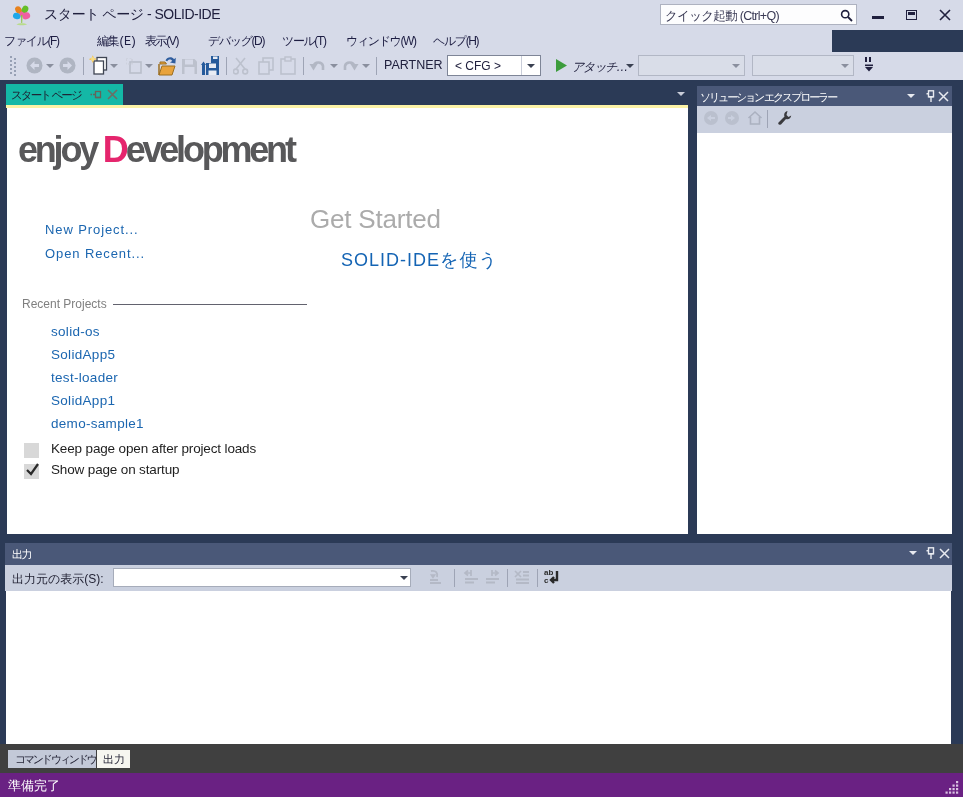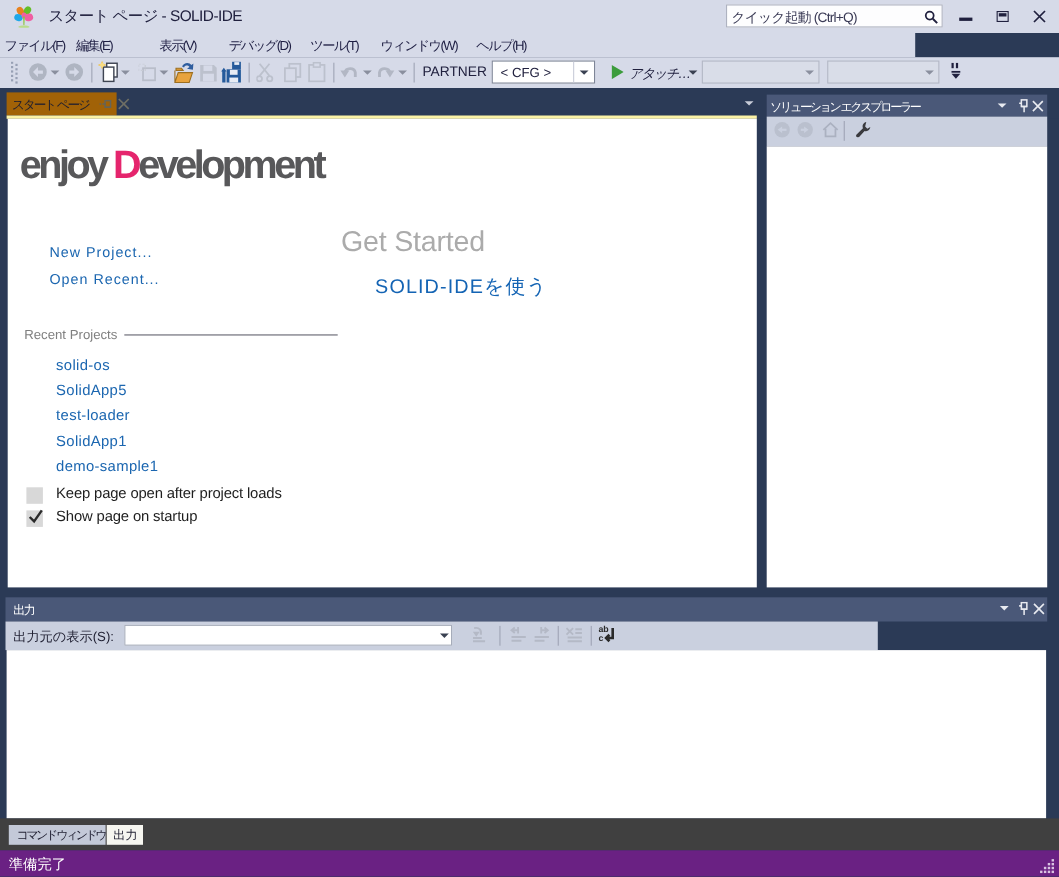--- a/index.html
+++ b/index.html
@@ -7,29 +7,29 @@
 body { font-family:"Liberation Sans", sans-serif; position:relative; background:#2B3A56; }
 .abs { position:absolute; }
 #titlebar { left:0; top:0; width:963px; height:30px; background:#D6DAE8; }
 #menubar { left:0; top:30px; width:832px; height:22px; background:#D6DAE8; font-size:12px; color:#1E1E43; letter-spacing:-1.4px; }
 #toolbar { left:0; top:52px; width:963px; height:28px; background:#D6DAE8; }
 .menuitem { position:absolute; top:3px; }
 #title-text { left:44px; top:6px; font-size:14px; color:#20203E; letter-spacing:-0.5px;}
 #quickbox { left:660px; top:4px; width:197px; height:21px; background:#FDFDFE; border:1px solid #AEB2C0; }
 #quickbox span { position:absolute; left:4px; top:3px; font-size:12.5px; color:#3A3A55; letter-spacing:-0.7px; }
 #tabstrip { left:0; top:80px; width:963px; height:28px; background:#2B3A56; }
-#doctab { left:6px; top:4px; width:100px; height:21px; background:#a16207; }
+#doctab { left:6px; top:4px; width:117px; height:21px; background:#14b8a6; }
 #tabunder { left:6px; top:25px; width:682px; height:3px; background:#FBF2A6; }
 #doctab span { position:absolute; left:5px; top:4px; font-size:11.5px; color:#1E1E30; letter-spacing:-1.9px; }
 #doc { left:7px; top:108px; width:681px; height:426px; background:#FFFFFF; }
 #se-head { left:697px; top:86px; width:255px; height:20px; background:#4A5878; color:#FFFFFF; }
 #se-tool { left:697px; top:106px; width:255px; height:27px; background:#CAD0DF; }
 #se-body { left:697px; top:133px; width:255px; height:401px; background:#FFFFFF; }
 #out-head { left:5px; top:543px; width:947px; height:22px; background:#4A5878; color:#FFFFFF; }
-#out-tool { left:5px; top:565px; width:793px; height:26px; background:#CAD0DF; }
+#out-tool { left:5px; top:565px; width:947px; height:26px; background:#CAD0DF; }
 #out-body { left:6px; top:591px; width:945px; height:153px; background:#FFFFFF; }
 #btabs { left:0; top:744px; width:963px; height:29px; background:#404040; }
 #btab1 { left:8px; top:6px; width:88px; height:18px; background:#C3C9D8; color:#1E1E30; font-size:11px; }
 #btab2 { left:97px; top:6px; width:33px; height:18px; background:#F6F6F0; color:#1E1E30; font-size:11px; }
 #status { left:0; top:773px; width:963px; height:24px; background:#6A2183; color:#FFFFFF; font-size:12px; }
 #logo { left:11px; top:21px; font-size:36px; font-weight:bold; color:#58585A; letter-spacing:-3.2px; }
 #logo b { color:#E5256D; }
 .link { color:#1B66B0; font-size:13px; letter-spacing:0.9px; }
 .rlink { color:#1B66B0; font-size:13.5px; letter-spacing:0.3px; }
 #getstarted { left:303px; top:96px; font-size:26px; color:#ABABAB; letter-spacing:-0.2px; }
@@ -44,21 +44,21 @@
 .circ i { position:absolute; left:4px; top:5px; width:0; height:0; border-top:3.5px solid transparent; border-bottom:3.5px solid transparent; border-right:5px solid #D6DAE8; }
 .circ u { position:absolute; left:7px; top:7.5px; width:6px; height:2px; background:#D6DAE8; }
 .combo { position:absolute; border:1px solid #7E8597; background:#FFFFFF; }
 .combo-dis { position:absolute; border:1px solid #B2B7C5; background:#D9DDE8; }
 </style>
 </head>
 <body>
   <div class="abs" id="titlebar"></div>
   <div class="abs" id="menubar">
     <span class="menuitem" style="left:4px;">ファイル(F)</span>
-    <span class="menuitem" style="left:69px;">編集(E)</span>
+    <span class="menuitem" style="left:97px;font-family:Liberation Mono, monospace;">編集(E)</span>
     <span class="menuitem" style="left:145px;">表示(V)</span>
     <span class="menuitem" style="left:208px;">デバッグ(D)</span>
     <span class="menuitem" style="left:282px;">ツール(T)</span>
     <span class="menuitem" style="left:346px;">ウィンドウ(W)</span>
     <span class="menuitem" style="left:433px;">ヘルプ(H)</span>
   </div>
   <div class="abs" id="toolbar">
     <svg class="abs" style="left:10px; top:4px;" width="9" height="21">
       <g fill="#97A0B4">
         <rect x="0" y="0" width="2" height="2"></rect>

